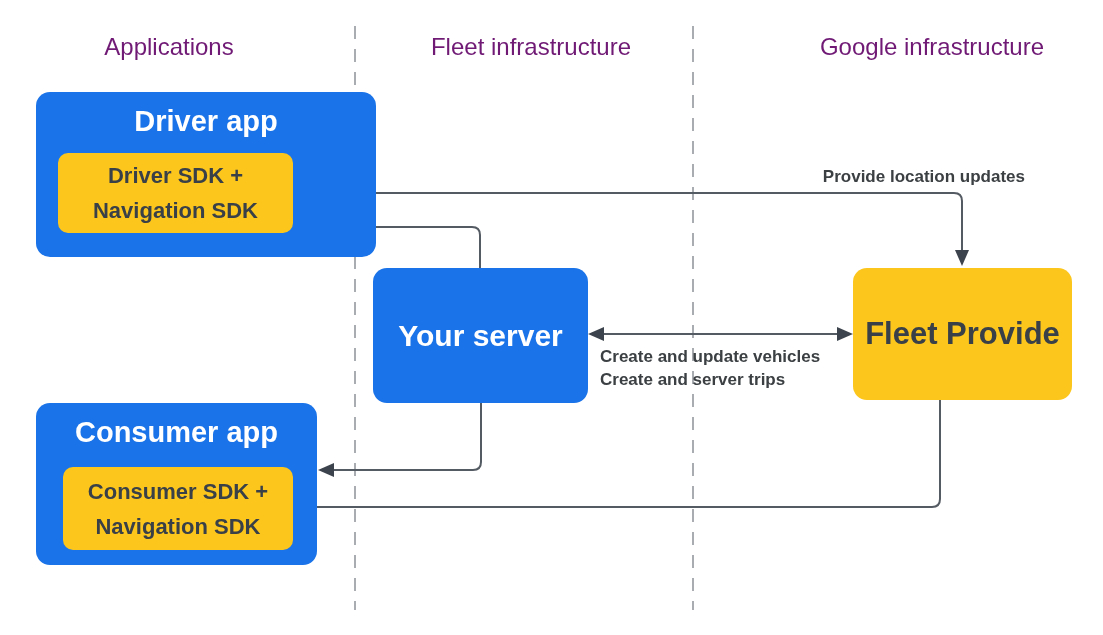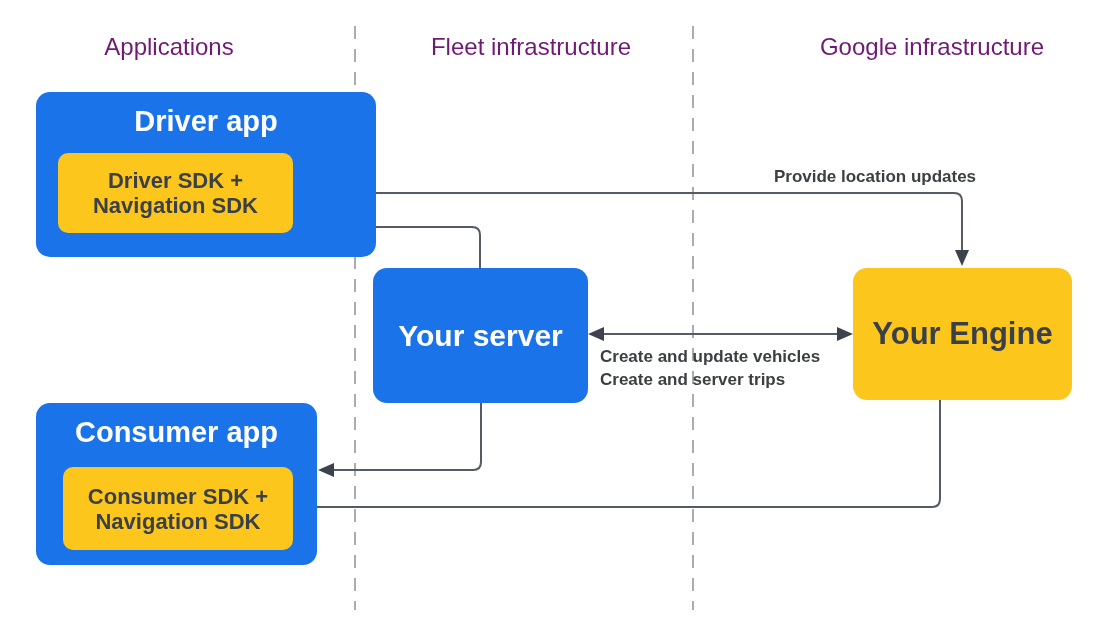--- a/index.html
+++ b/index.html
@@ -59,35 +59,35 @@
     border-radius: 10px;
     z-index: 3;
     display: flex;
     align-items: center;
     justify-content: center;
     box-sizing: border-box;
   }
   .sdk-text {
     font-weight: bold;
     font-size: 22px;
-    line-height: 25px;
+    line-height: 35px;
     color: #3a4047;
     text-align: center;
     white-space: pre-line;
   }
   .edge-label {
     position: absolute;
     font-weight: bold;
     font-size: 17px;
     line-height: 23px;
     color: #3c4043;
     z-index: 3;
     white-space: nowrap;
   }
-  .edge-label.right-align { text-align: center; }
+  .edge-label.right-align { text-align: right; }
 </style>
 </head>
 <body>
 
 <div class="canvas">
 
   <svg class="wires" width="1103" height="635" viewBox="0 0 1103 635">
 
     <line x1="355" y1="26" x2="355" y2="610" stroke="#a9acb0" stroke-width="2" stroke-dasharray="13,10"></line>
     <line x1="693" y1="26" x2="693" y2="610" stroke="#a9acb0" stroke-width="2" stroke-dasharray="13,10"></line>
@@ -119,21 +119,21 @@
       <div class="sdk-text">Driver SDK +
 Navigation SDK</div>
     </div>
   </div>
 
   <div class="node blue center-title" style="left:373px; top:268px; width:215px; height:135px;">
     <div class="node-title" style="font-size:30px;">Your server</div>
   </div>
 
   <div class="node yellow center-title" style="left:853px; top:268px; width:219px; height:132px;">
-    <div class="node-title dark" style="font-size:31px;">Your Engine</div>
+    <div class="node-title dark" style="font-size:31px;">Fleet Provide</div>
   </div>
 
   <div class="node blue" style="left:36px; top:403px; width:281px; height:162px;">
     <div class="node-title">Consumer app</div>
     <div class="sdk-box" style="left:27px; top:64px; width:230px; height:83px;">
       <div class="sdk-text">Consumer SDK +
 Navigation SDK</div>
     </div>
   </div>
 

